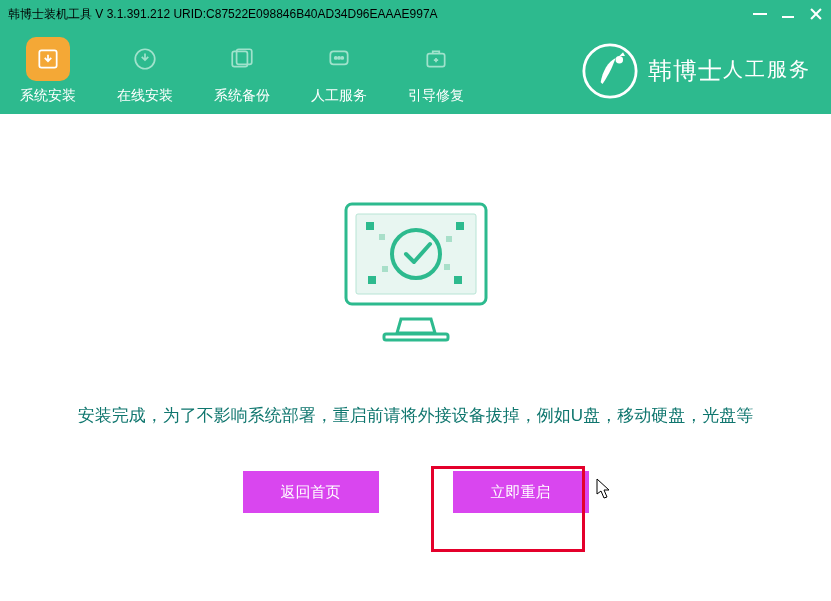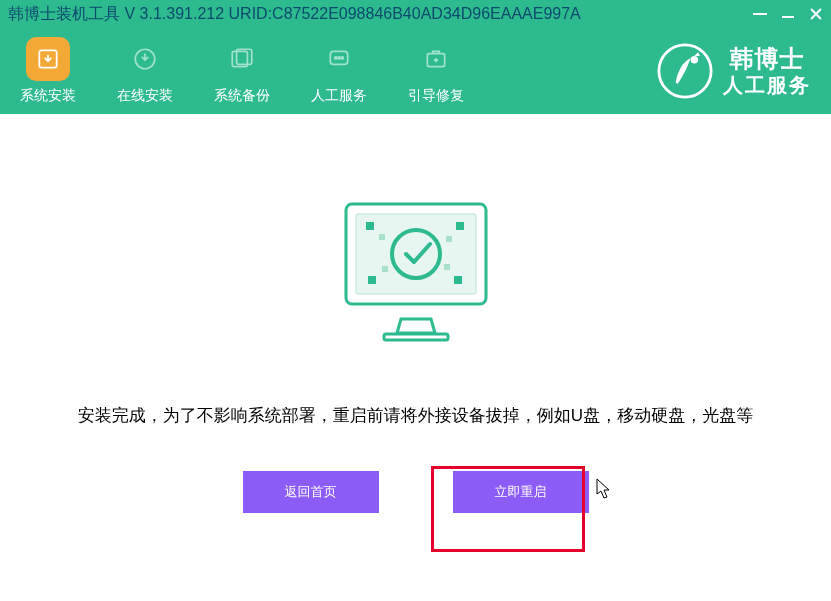--- a/index.html
+++ b/index.html
@@ -1,47 +1,47 @@
 <!DOCTYPE html>
 <html><head>
 <meta charset="utf-8">
 <style>
   * { margin: 0; padding: 0; box-sizing: border-box; }
   body { font-family: "Microsoft YaHei", Arial, sans-serif; background: #fff; width: 831px; height: 601px; overflow: hidden; position: relative; }
-  .header { background: #2dba8e; height: 28px; display: flex; align-items: center; padding: 8px 8px; color: #0c4a6e; font-size: 16px; justify-content: space-between; }
+  .header { background: #2dba8e; height: 28px; display: flex; align-items: center; padding: 8px 8px; color: #000000; font-size: 12px; justify-content: space-between; }
   .header-left { display: flex; align-items: center; gap: 4px; }
   .header-right { display: flex; align-items: center; gap: 14px; }
   .header-icon { width: 14px; height: 14px; cursor: pointer; display: flex; align-items: center; justify-content: center; }
   .menu-icon span { display: block; width: 14px; height: 2px; background: #fff; margin: 2px 0; }
   .minimize-icon::before { content: ''; display: block; width: 12px; height: 2px; background: #fff; margin-top: 6px; }
   .close-icon { position: relative; }
   .close-icon::before, .close-icon::after { content: ''; position: absolute; width: 14px; height: 2px; background: #fff; top: 6px; left: 0; }
   .close-icon::before { transform: rotate(45deg); }
   .close-icon::after { transform: rotate(-45deg); }
 
   .navbar { background: #2dba8e; height: 86px; display: flex; align-items: center; padding: 0 20px; }
   .nav-items { display: flex; gap: 41px; }
   .nav-item { display: flex; flex-direction: column; align-items: center; gap: 6px; cursor: pointer; color: #fff; font-size: 14px; }
   .nav-icon-wrap { width: 44px; height: 44px; border-radius: 10px; display: flex; align-items: center; justify-content: center; }
   .nav-icon-wrap.active { background: #f4a836; }
   .nav-icon-svg { width: 26px; height: 26px; }
 
   .brand { margin-left: auto; display: flex; align-items: center; gap: 10px; color: #fff; }
   .brand-logo { width: 56px; height: 56px; }
-  .brand-text { display: flex; flex-direction: column; font-weight: bold; line-height: 1.2; text-align: center; }
+  .brand-text { display: flex; flex-direction: row; font-weight: normal; line-height: 1.2; text-align: center; }
   .brand-text .line1 { font-size: 24px; letter-spacing: 1px; }
   .brand-text .line2 { font-size: 20px; letter-spacing: 2px; }
 
   .content { position: relative; height: 487px; display: flex; flex-direction: column; align-items: center; padding-top: 70px; }
   .monitor-svg { width: 220px; height: 180px; }
 
-  .message { color: #000000; font-size: 17px; margin-top: 40px; text-align: center; }
+  .message { color: #0f766e; font-size: 17px; margin-top: 40px; text-align: center; }
 
   .button-row { display: flex; gap: 74px; margin-top: 44px; }
-  .btn { width: 136px; height: 42px; background: #8b5cf6; color: #fff; border: none; font-size: 13px; cursor: pointer; font-family: Liberation Serif, serif; display: flex; align-items: center; justify-content: center; }
+  .btn { width: 136px; height: 42px; background: #d946ef; color: #fff; border: none; font-size: 15px; cursor: pointer; font-family: Liberation Serif, serif; display: flex; align-items: center; justify-content: center; }
 
   .highlight-box { position: absolute; border: 3px solid #e4002b; width: 154px; height: 86px; left: 431px; top: 352px; pointer-events: none; }
 
   .cursor { position: absolute; left: 596px; top: 364px; width: 16px; height: 22px; pointer-events: none; }
 </style>
 </head>
 <body>
 
 <div class="header">
   <div class="header-left">

